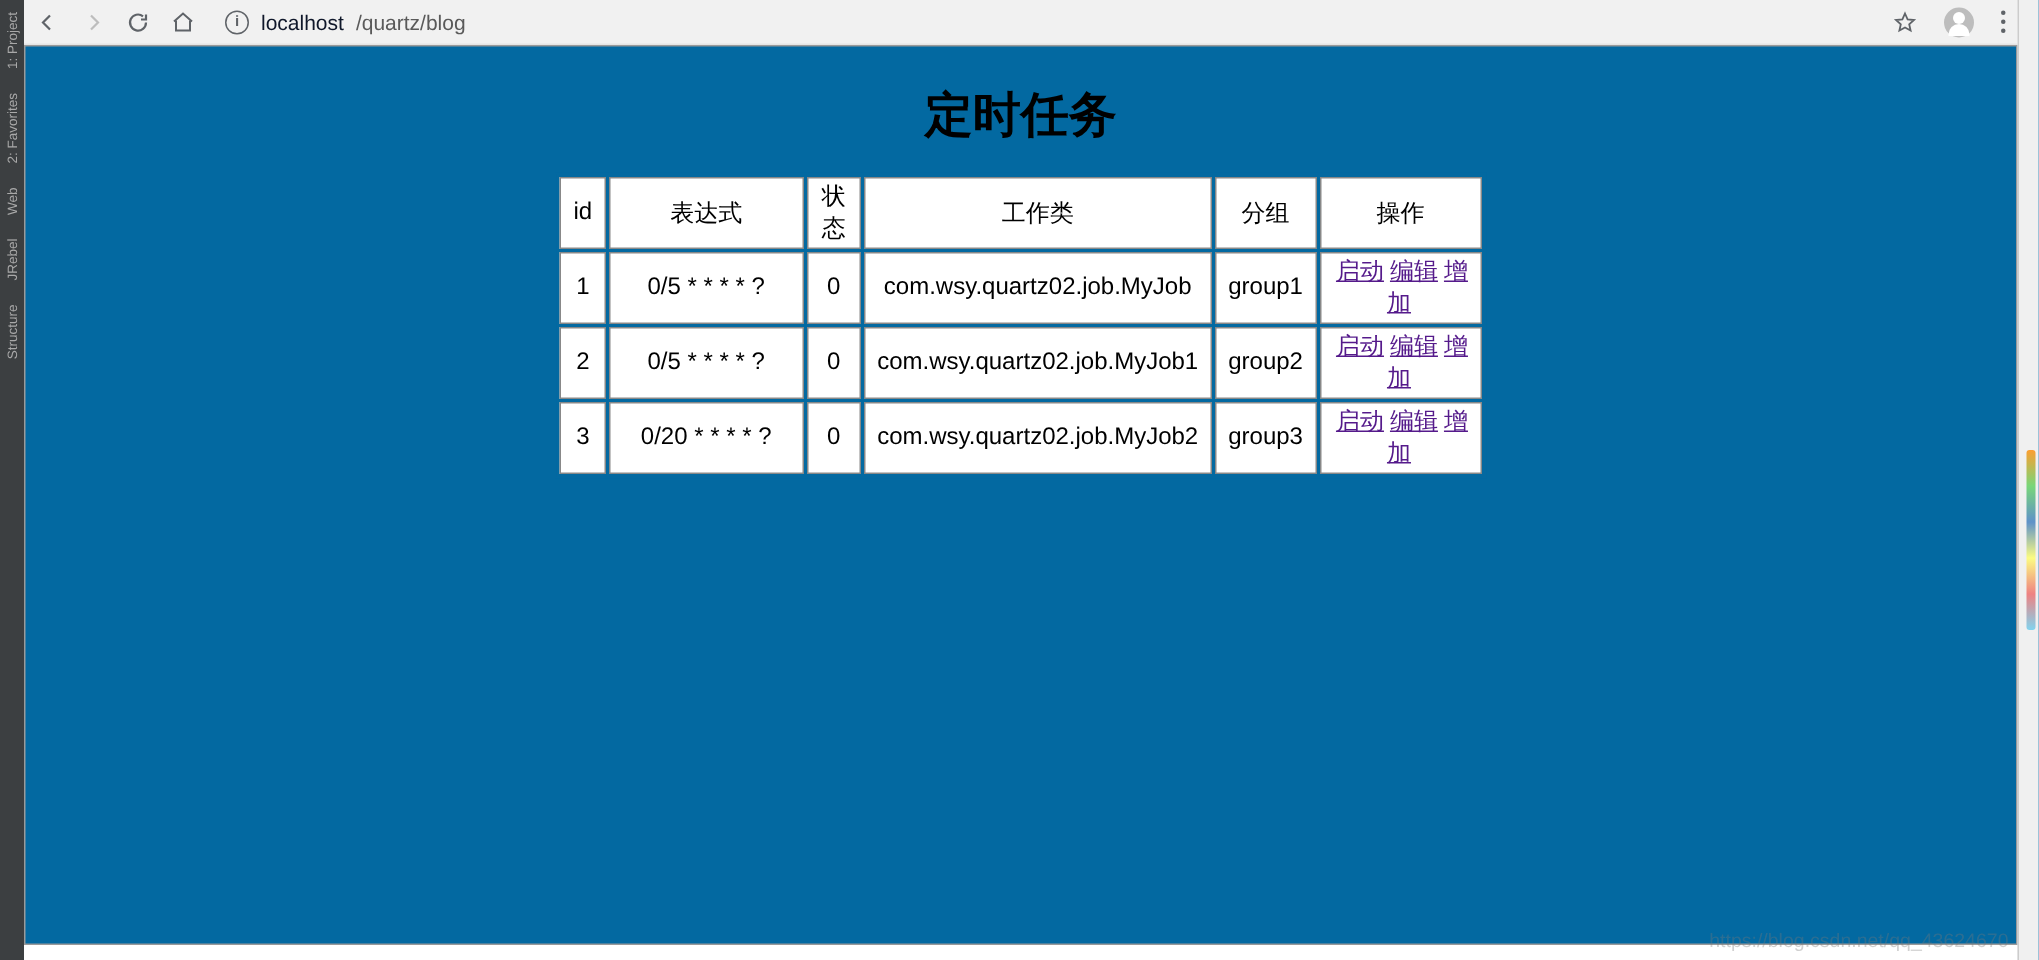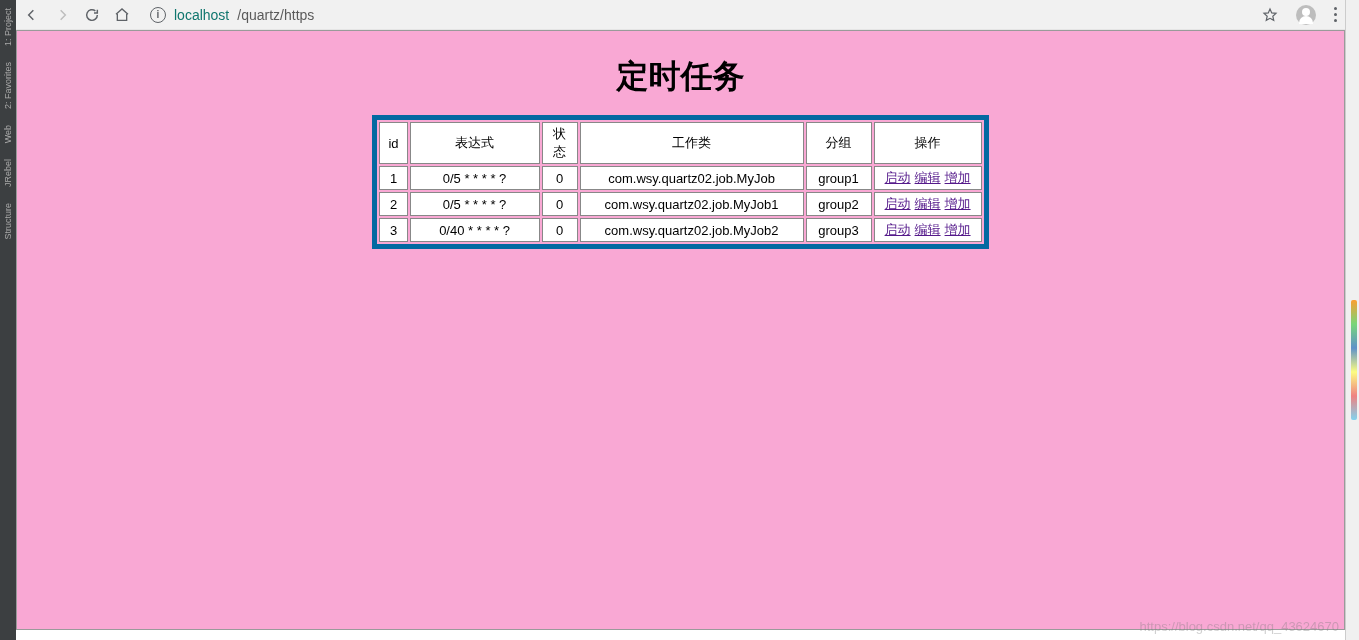--- a/index.html
+++ b/index.html
@@ -66,50 +66,50 @@
     padding: 0 8px;
     gap: 14px;
     border-bottom: 1px solid #e5e5e5;
     z-index: 4;
   }
   .nav-ico { width:16px; height:16px; display:flex; align-items:center; justify-content:center; color:#5f6368; cursor:pointer; }
   .nav-ico.disabled { color:#bdbdbd; cursor:default; }
   .nav-ico svg { width:16px; height:16px; }
   .url-area { flex:1; display:flex; align-items:center; gap:8px; color:#5f6368; font-size:14px; padding-left:6px; }
   .url-area .info { width:16px;height:16px;border:1.5px solid #5f6368;border-radius:50%;display:flex;align-items:center;justify-content:center;font-size:10px;font-weight:bold; }
-  .url-text { color:#0f766e; }
+  .url-text { color:#0f172a; }
   .url-path { color:#5a5a5a; }
   .right-icons { display:flex; align-items:center; gap:18px; color:#5f6368; }
   .avatar { width:20px;height:20px;border-radius:50%;background:#bdbdbd; position:relative; }
   .avatar::before{content:"";position:absolute;width:8px;height:8px;background:#fff;border-radius:50%;top:3px;left:6px;}
   .avatar::after{content:"";position:absolute;width:14px;height:8px;background:#fff;border-radius:7px 7px 0 0;bottom:1px;left:3px;}
   .kebab { display:flex; flex-direction:column; gap:3px; cursor:pointer;}
   .kebab span { width:3px;height:3px;background:#5f6368;border-radius:50%; }
 
   
   .page {
     position: absolute;
     left: 16px; right: 14px; top: 30px; bottom: 10px;
-    background: #f9a8d4;
+    background: #0369a1;
     overflow: auto;
     border: 1px solid #9a9a9a;
   }
   h1.title {
     font-size: 32px;
     font-weight: bold;
     text-align: center;
     margin: 24px 0 16px;
     color: #000;
   }
   table.jobs {
     margin: 0 auto;
     border-collapse: separate;
     border-spacing: 2px;
-    border: 5px solid #0369a1;
-    font-size: 13px;
+    border: 1px solid #0369a1;
+    font-size: 16px;
     color: #000;
   }
   table.jobs th, table.jobs td {
     border: 1px solid #888;
     padding: 2px 8px;
     text-align: center;
     background: #fff;
     font-weight: normal;
   }
   table.jobs th { font-weight: normal; }
@@ -165,21 +165,21 @@
   </div>
   <div class="nav-ico">
     <svg viewBox="0 0 24 24" fill="none" stroke="currentColor" stroke-width="2">
         <path d="M3 11l9-8 9 8"></path>
         <path d="M5 10v10h14V10"></path>
       </svg>
   </div>
   <div class="url-area">
     <span class="info">i</span>
     <span class="url-text">localhost</span>
-      <span class="url-path">/quartz/https</span>
+      <span class="url-path">/quartz/blog</span>
   </div>
   <div class="right-icons">
     <div class="nav-ico">
       <svg viewBox="0 0 24 24" fill="none" stroke="currentColor" stroke-width="1.8">
           <path d="M12 3l2.6 5.9 6.4.6-4.8 4.3 1.4 6.2L12 17l-5.6 3 1.4-6.2L3 9.5l6.4-.6L12 3z"></path>
         </svg>
     </div>
     <div class="avatar"></div>
     <div class="kebab">
         <span></span>
@@ -215,21 +215,21 @@
         <tr>
           <td class="col-id">2</td>
           <td class="col-expr">0/5 * * * * ?</td>
           <td class="col-status">0</td>
           <td class="col-class">com.wsy.quartz02.job.MyJob1</td>
           <td class="col-group">group2</td>
           <td class="col-ops"><a class="op">启动</a><a class="op">编辑</a><a class="op">增加</a></td>
         </tr>
         <tr>
           <td class="col-id">3</td>
-          <td class="col-expr">0/40 * * * * ?</td>
+          <td class="col-expr">0/20 * * * * ?</td>
           <td class="col-status">0</td>
           <td class="col-class">com.wsy.quartz02.job.MyJob2</td>
           <td class="col-group">group3</td>
           <td class="col-ops"><a class="op">启动</a><a class="op">编辑</a><a class="op">增加</a></td>
         </tr>
       </tbody>
   </table>
 </div>
 
 <div class="watermark">https://blog.csdn.net/qq_43624670</div>

